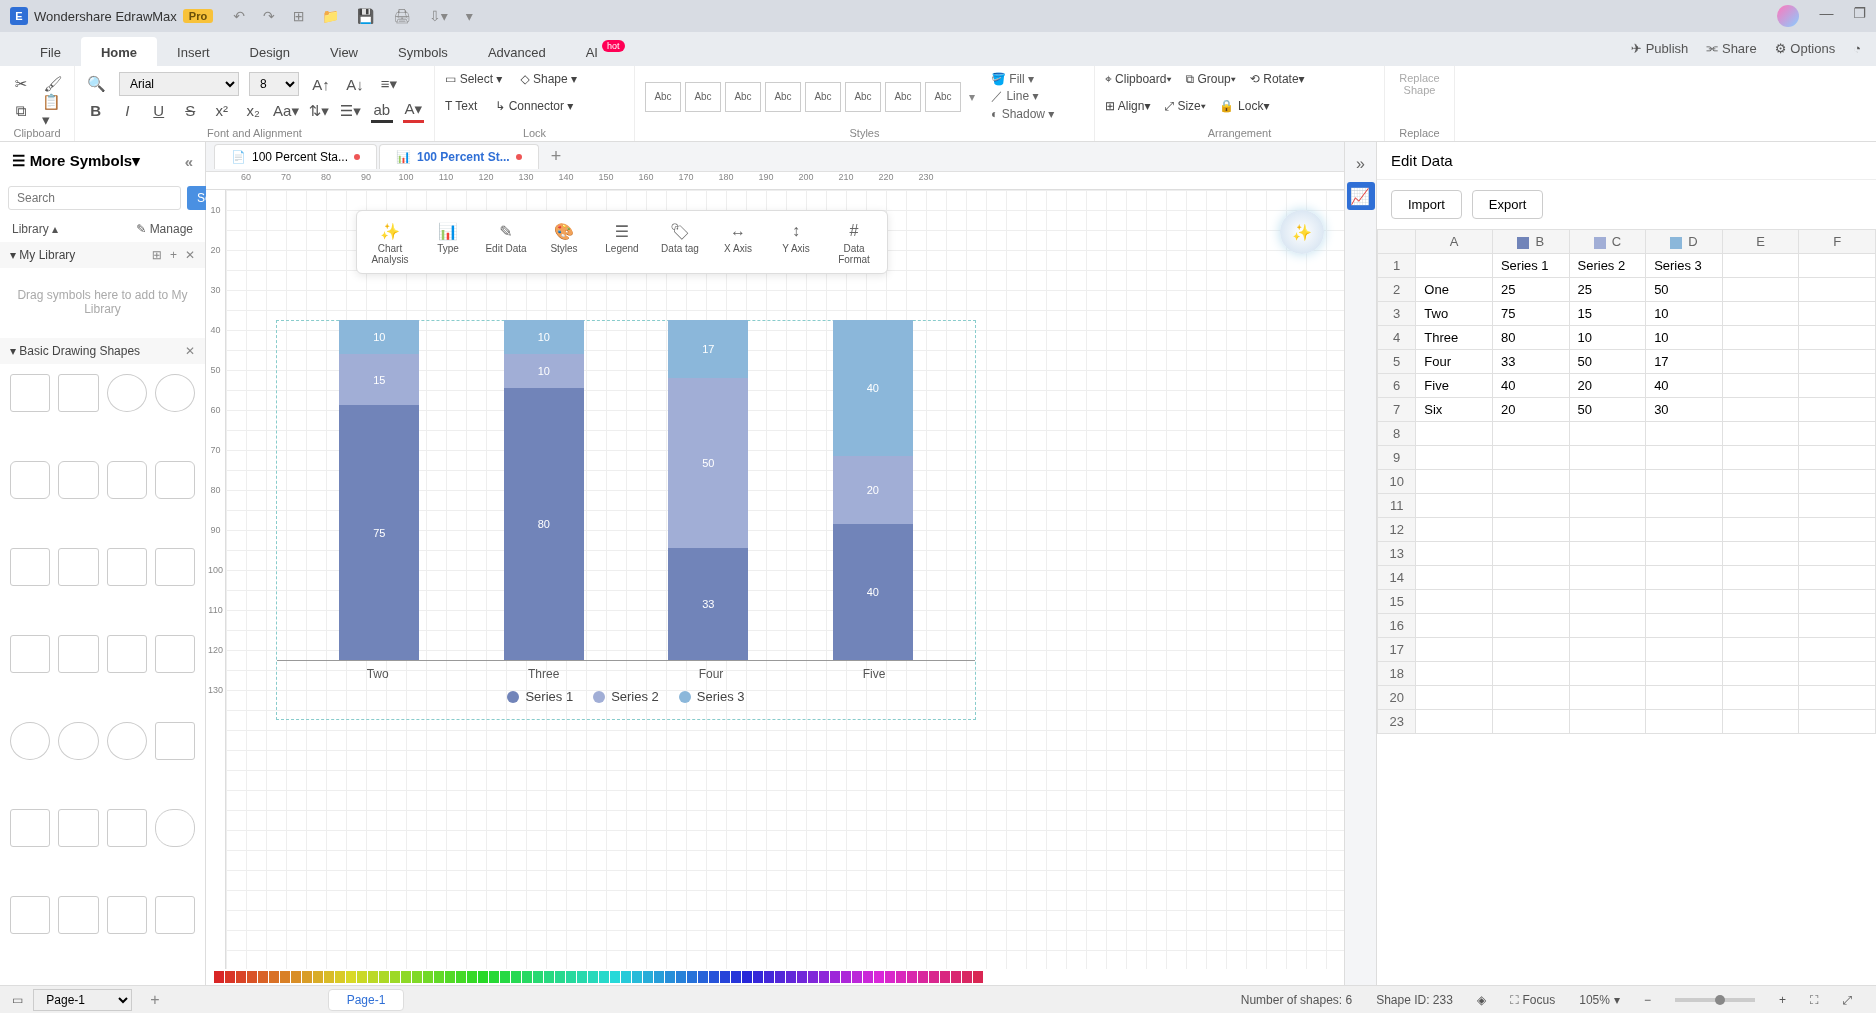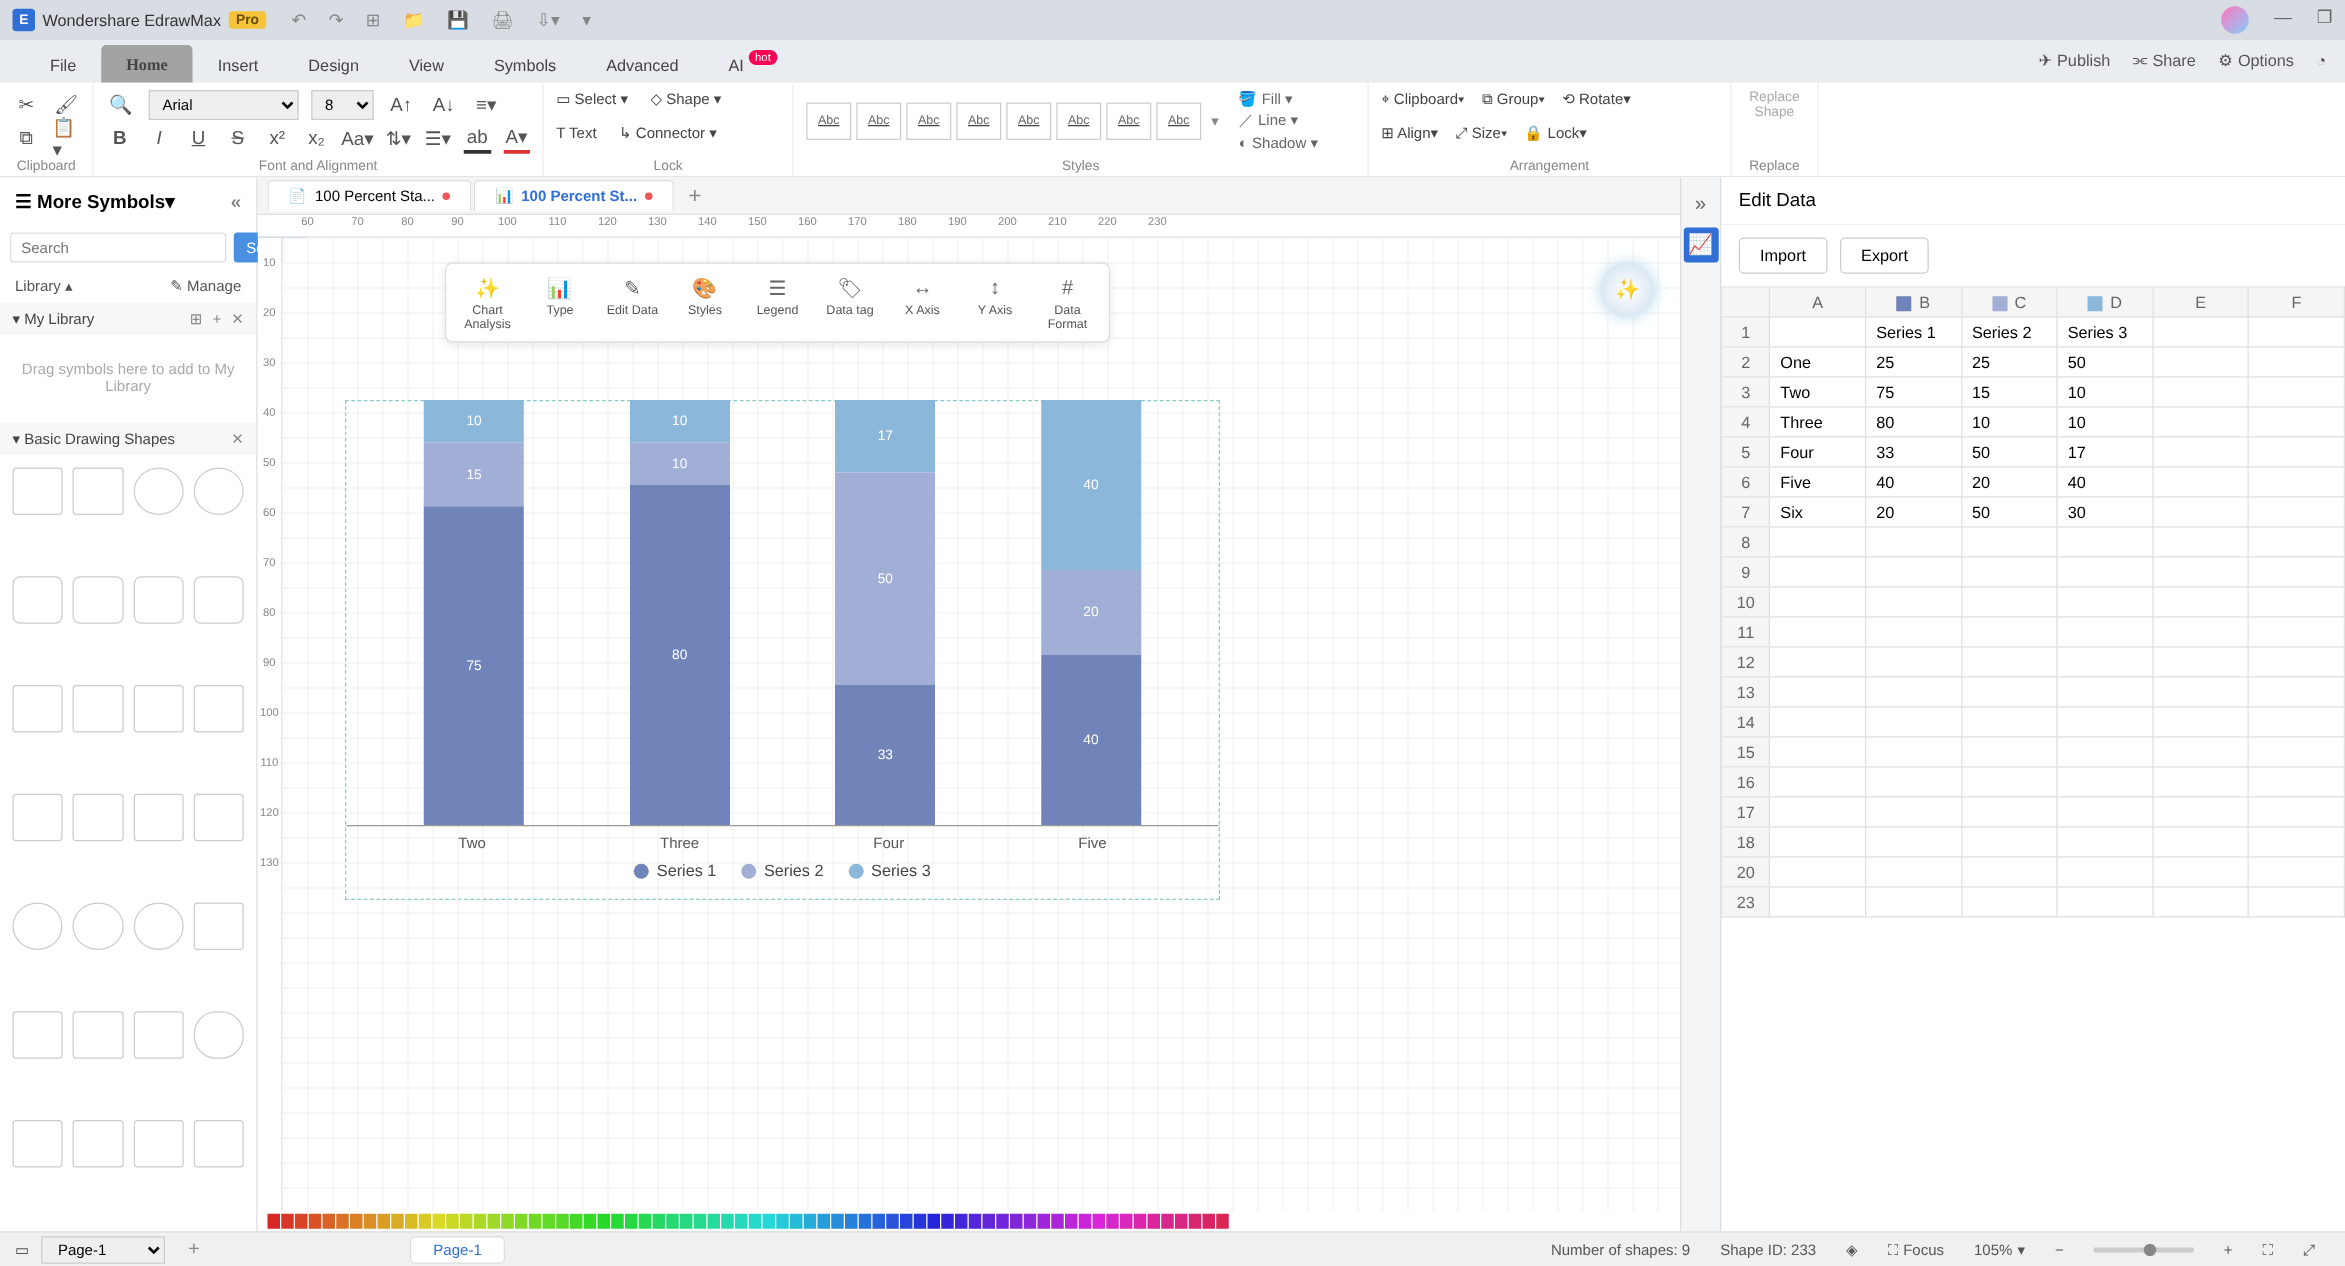--- a/index.html
+++ b/index.html
@@ -9,32 +9,32 @@
 .titlebar { height: 32px; background: #d8dce3; display: flex; align-items: center; padding: 0 10px; color: #333; font-size: 13px; }
 .titlebar .logo { width: 18px; height: 18px; background: #2f6fd6; border-radius: 3px; margin-right: 6px; display:flex;align-items:center;justify-content:center;color:#fff;font-weight:bold;font-size:11px; }
 .titlebar .pro { background: #f8c23a; color:#6a4f0a; padding:1px 6px; border-radius:3px; font-size:11px; font-weight:bold; margin-left:6px; }
 .titlebar .qat { margin-left: 20px; display:flex; gap:18px; color:#888; font-size: 14px; }
 .titlebar .spacer { flex: 1; }
 .titlebar .winbtns { display:flex; gap: 20px; color:#666; font-size:14px; }
 
 
 .menu { height: 34px; background: #e9ecf0; display:flex; align-items:flex-end; padding:0 20px; font-size:13px; color:#444; position:relative;}
 .menu .item { padding:8px 20px 6px; cursor:pointer; }
-.menu .item.active { background:#a3a3a3; border-top-left-radius:4px; border-top-right-radius:4px; font-weight:600;font-family:Liberation Serif, serif; }
+.menu .item.active { background:#ffffff; border-top-left-radius:4px; border-top-right-radius:4px; font-weight:600; }
 .menu .hot { background:#f05; color:#fff; font-size:9px; padding:1px 5px; border-radius:6px; margin-left:4px; position:relative; top:-8px;}
 .menu .right { position:absolute; right:15px; top:8px; display:flex; gap:18px; font-size:13px; color:#555;}
 .menu .right span { display:flex; align-items:center; gap:4px; cursor:pointer;}
 
 
 .ribbon { height: 76px; background:#fff; border-bottom:1px solid #ddd; display:flex; font-size:12px; color:#444;}
 .rgroup { border-right:1px solid #eee; padding:6px 10px 2px; display:flex; flex-direction:column; justify-content:space-between; position:relative;}
 .rgroup .label { text-align:center; font-size:11px; color:#888; padding-top:2px;}
 .btns-row { display:flex; gap:10px; align-items:center; }
 .icon-btn { width:24px; height:24px; display:flex; align-items:center; justify-content:center; cursor:pointer; color:#555; font-size:15px;}
-.styles-box { display:flex; gap:4px;text-decoration:underline; }
+.styles-box { display:flex; gap:4px; }
 .style-swatch { width:36px; height:30px; border:1px solid #ccc; display:flex;align-items:center;justify-content:center; font-size:10px; color:#666; cursor:pointer;}
 
 
 .main { display:flex; height: calc(100% - 32px - 34px - 76px - 28px); background:#fff;}
 .left-panel { width:206px; border-right:1px solid #ddd; display:flex; flex-direction:column; font-size:13px; }
 .left-panel .hdr { padding:10px 12px; font-weight:bold; font-size:15px; display:flex; align-items:center; gap:6px; justify-content:space-between;}
 .left-panel .search-row { padding:6px 8px; display:flex; gap:6px;}
 .left-panel .search-row input { flex:1; border:1px solid #ddd; border-radius:3px; padding:4px 8px; font-size:12px;}
 .left-panel .search-row button { background:#4a90e2; color:#fff; border:none; padding:4px 10px; border-radius:3px; font-size:12px;}
 .left-panel .librow { padding:6px 12px; display:flex; justify-content:space-between; color:#555; font-size:12px;}
@@ -684,21 +684,21 @@
     </div>
   </div>
 </div>
 
 <div class="statusbar">
   <span>▭</span>
   <select style="margin:0 10px;border:1px solid #ccc;padding:2px 30px 2px 8px;font-size:12px"><option>Page-1</option></select>
   <span style="margin:0 8px;font-size:16px;color:#888">+</span>
   <span class="page-tab">Page-1</span>
   <span class="sp"></span>
-  <span class="item">Number of shapes: 9</span>
+  <span class="item">Number of shapes: 6</span>
   <span class="item">Shape ID: 233</span>
   <span class="item">◈</span>
   <span class="item">⛶ <span>Focus</span></span>
   <span class="item"><span>105%</span> ▾</span>
   <span class="item">−</span>
   <span class="item" style="width:80px;height:4px;background:#ccc;position:relative">
       <span style="position:absolute;left:50%;top:-3px;width:10px;height:10px;background:#888;border-radius:50%"></span>
     </span>
   <span class="item">+</span>
   <span class="item">⛶</span>

